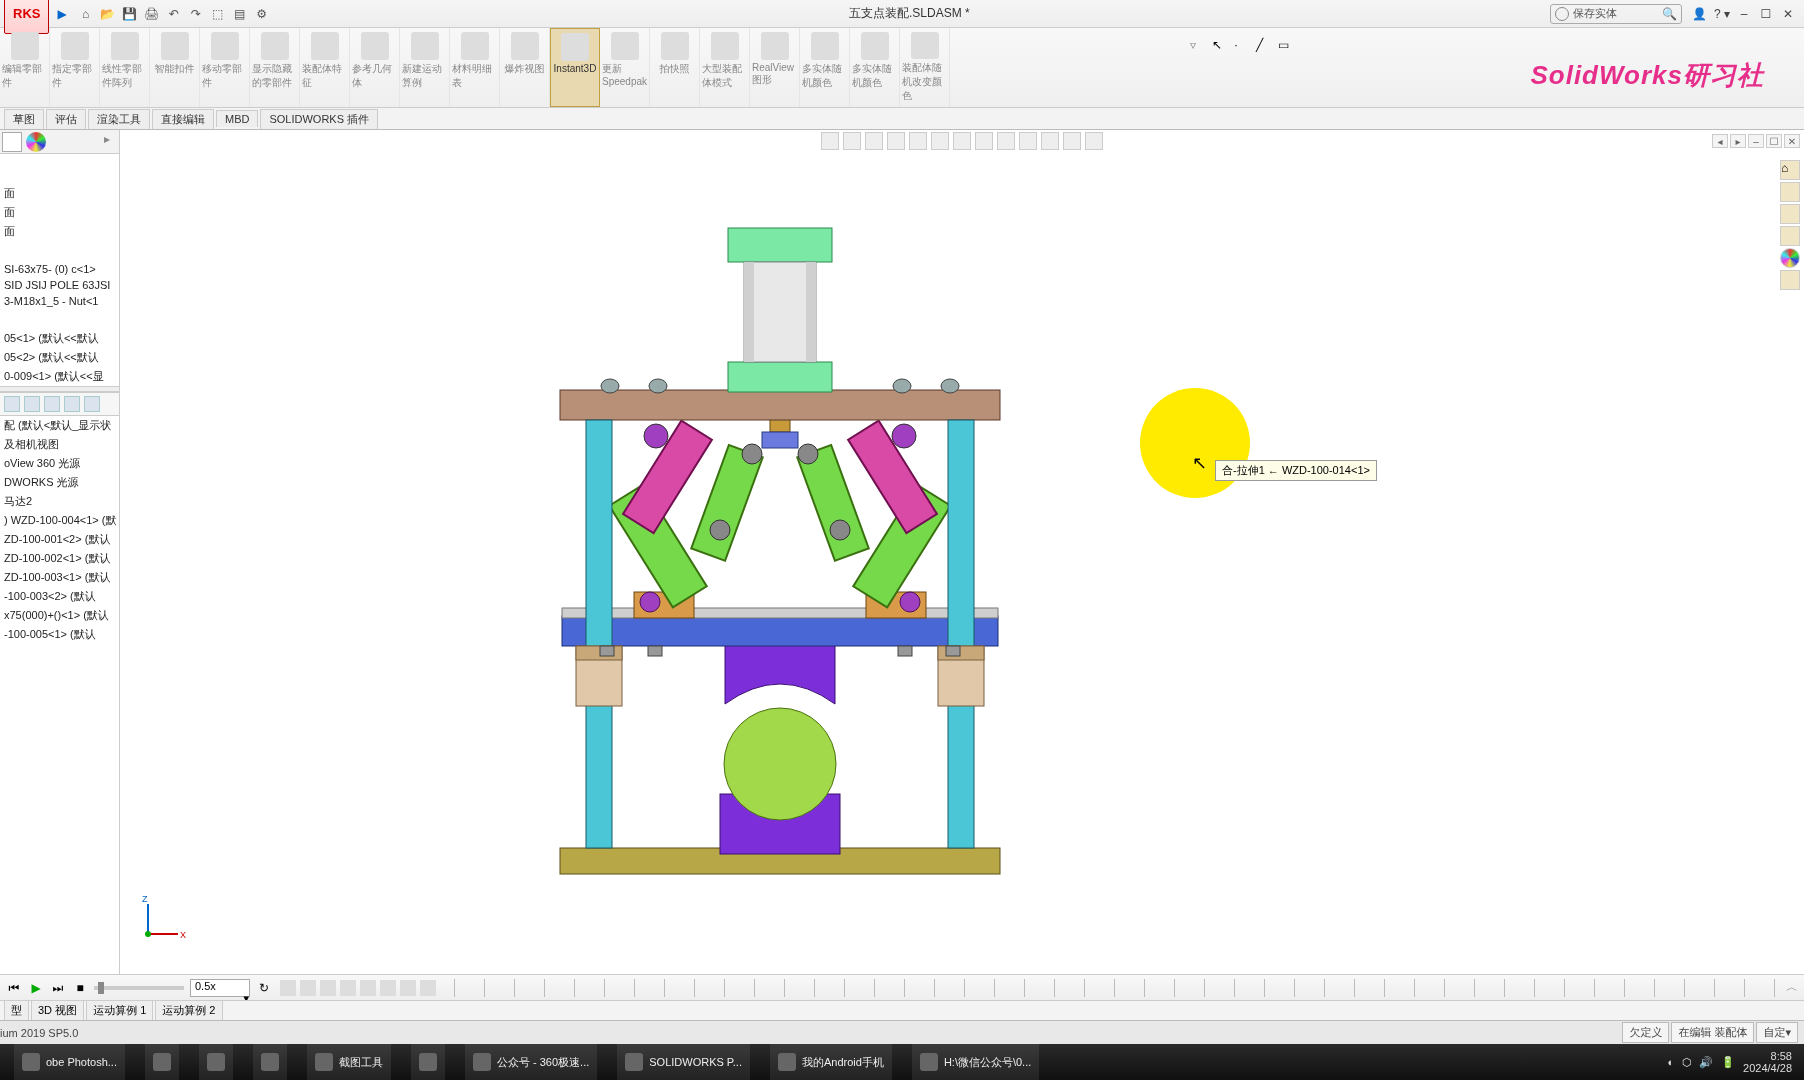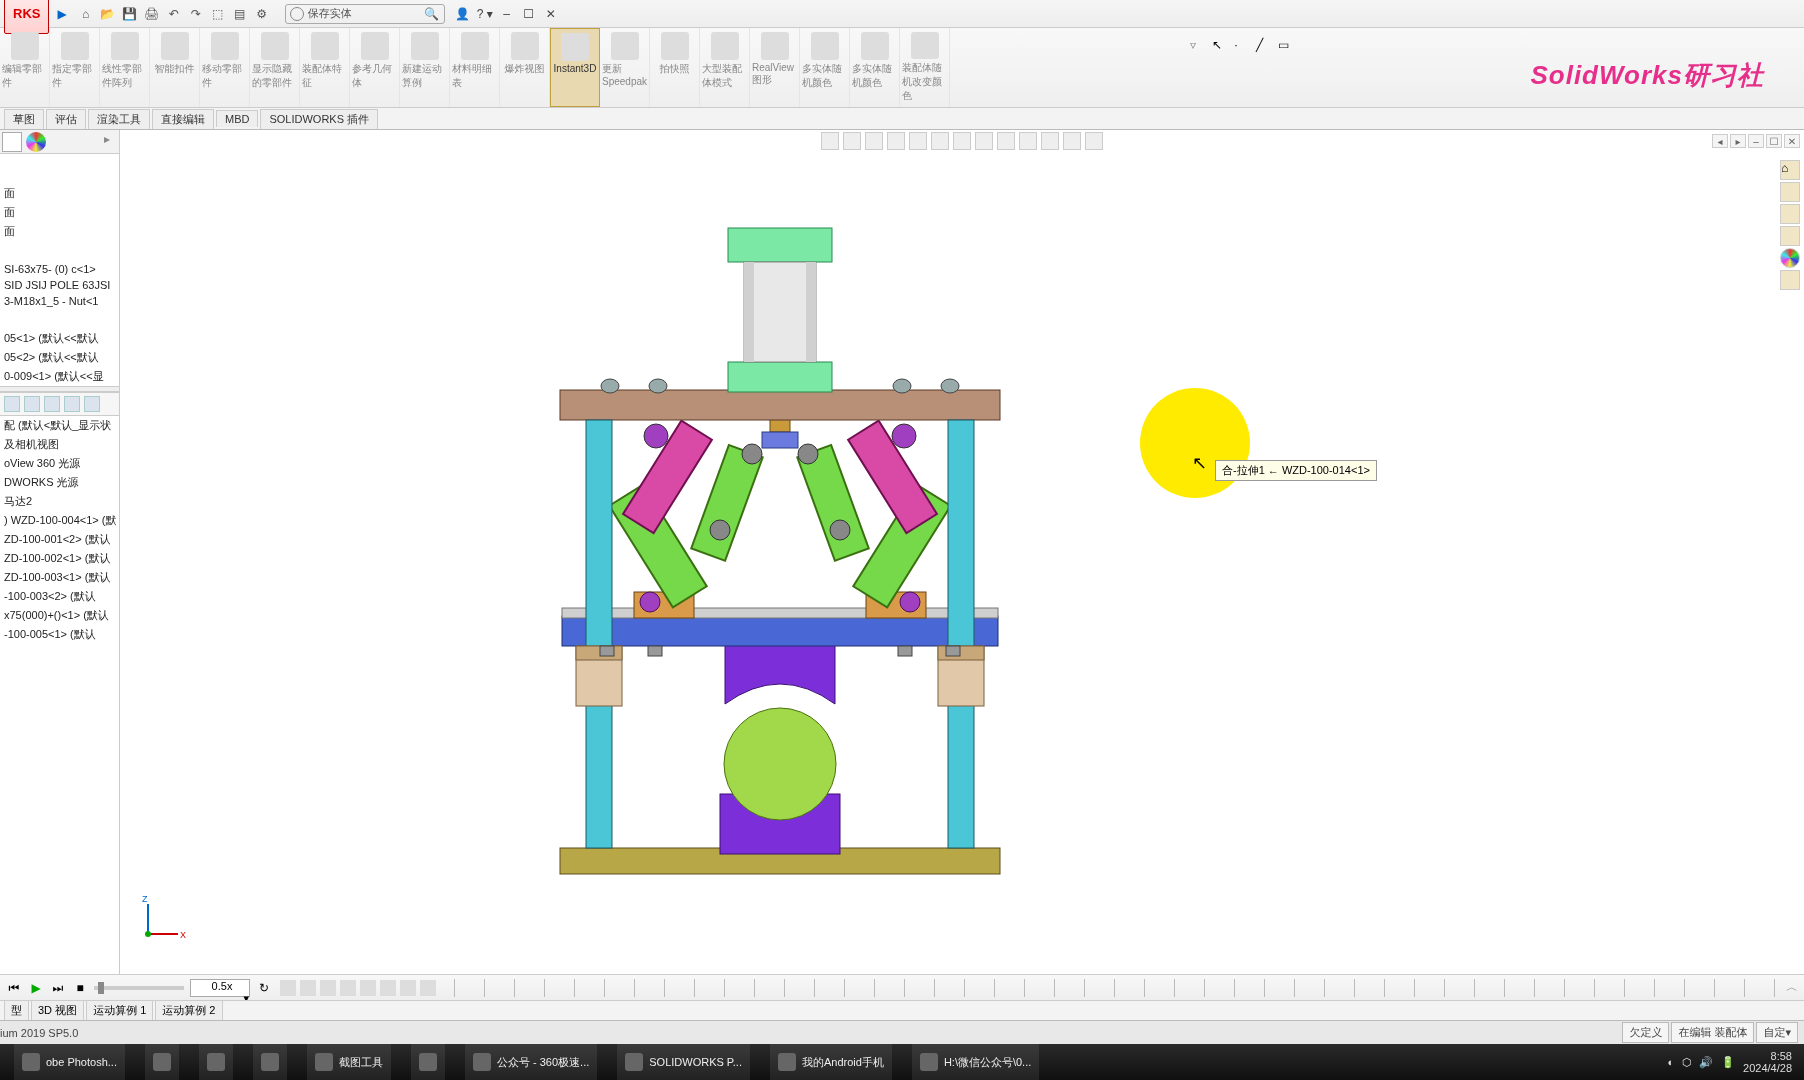--- a/index.html
+++ b/index.html
@@ -4,21 +4,21 @@
 <style>
 * { margin: 0; padding: 0; box-sizing: border-box; font-family: "Microsoft YaHei", Arial, sans-serif; }
 body { width: 1804px; height: 1080px; background: #fff; overflow: hidden; position: relative; font-size: 12px; }
 
 
 .title-bar { height: 28px; background: linear-gradient(#f5f5f5,#eee); display: flex; align-items: center; border-bottom: 1px solid #ccc; }
 .app-logo { padding: 12px 8px; color: #d00; font-weight: bold; font-size: 13px; border: 1px solid #b00; border-radius: 2px; margin: 0 4px; background: linear-gradient(#ffeaea,#ffd0d0); }
 .title-icons { display: flex; gap: 4px; padding: 0 6px; }
 .title-icons span { width: 18px; height: 18px; display: inline-flex; align-items: center; justify-content: center; color: #555; cursor: pointer; }
 .title-center { flex: 1; text-align: center; color: #333; }
-.search-box { width: 160px; height: 20px; border: 1px solid #aaa; border-radius: 3px; display: flex; align-items: center; padding: 0 4px; margin: 0 8px; }
+.search-box { width: 132px; height: 20px; border: 1px solid #aaa; border-radius: 3px; display: flex; align-items: center; padding: 0 4px; margin: 0 8px; }
 .search-box .q { width: 14px; height: 14px; border: 1px solid #888; border-radius: 50%; display: inline-block; }
 .search-box span.txt { flex: 1; font-size: 11px; color: #555; padding-left: 4px; }
 .win-controls { display: flex; gap: 2px; padding-right: 6px; }
 .win-controls span { width: 20px; height: 16px; display: inline-flex; align-items: center; justify-content: center; color: #444; font-size: 12px; }
 
 
 .ribbon { height: 80px; background: linear-gradient(#f8f8f8,#efefef); border-bottom: 1px solid #ccc; display: flex; }
 .rbutton { width: 50px; display: flex; flex-direction: column; align-items: center; justify-content: flex-start; padding: 4px 2px; color: #888; font-size: 10px; text-align: left; border-right: 1px solid #e5e5e5; }
 .rbutton .ricon { width: 28px; height: 28px; margin-bottom: 2px; background: #ddd; border-radius: 3px; }
 .rbutton.active { background: #e8d9b0; border: 1px solid #c0a040; color: #333; }
@@ -55,21 +55,21 @@
 .tooltip { position: absolute; left: 1095px; top: 330px; background: #fdfde8; border: 1px solid #999; padding: 2px 6px; font-size: 11px; z-index: 6; }
 
 
 .triad { position: absolute; left: 18px; bottom: 60px; }
 
 
 .motion-bar { position: absolute; left: 0; right: 0; bottom: 44px; height: 26px; background: linear-gradient(#f8f8f8,#eee); border-top: 1px solid #ccc; display: flex; align-items: center; padding: 0 6px; gap: 6px; }
 .motion-bar .mbtn { width: 16px; height: 16px; display: inline-flex; align-items: center; justify-content: center; }
 .motion-bar .slider { flex: 0 0 90px; height: 4px; background: #ccc; position: relative; }
 .motion-bar .slider .thumb { position: absolute; left: 4px; top: -4px; width: 6px; height: 12px; background: #888; }
-.motion-bar .speed { width: 60px; height: 18px; border: 1px solid #aaa; font-size: 11px; padding-left: 4px; display: flex; align-items: center; background: #fff; flex-direction: column; }
+.motion-bar .speed { width: 60px; height: 18px; border: 1px solid #aaa; font-size: 11px; padding-left: 4px; display: flex; background: #fff; flex-direction: column; }
 .motion-bar .icons span { width: 16px; height: 16px; display: inline-block; background: #ddd; margin: 0 2px; }
 .motion-bar .timeline { flex: 1; margin-left: 10px; background: repeating-linear-gradient(90deg,#bbb,#bbb 1px,transparent 1px,transparent 30px); height: 18px; }
 
 
 .motion-tabs { position: absolute; left: 0; right: 0; bottom: 24px; height: 20px; background: #f3f3f3; border-top: 1px solid #ccc; display: flex; align-items: center; gap: 2px; padding-left: 4px; font-size: 11px; }
 .motion-tabs .tab { padding: 2px 6px; background: #eee; border: 1px solid #ccc; }
 
 
 .status-bar { position: absolute; left: 0; right: 0; bottom: 0; height: 24px; background: #e8e8e8; border-top: 1px solid #bbb; display: flex; align-items: center; font-size: 11px; color: #444; }
 .status-bar .left { }
@@ -111,20 +111,21 @@
     <span>⌂</span>
     <span>📂</span>
     <span>💾</span>
     <span>🖨</span>
     <span>↶</span>
     <span>↷</span>
     <span>⬚</span>
     <span>▤</span>
     <span>⚙</span>
   </div>
+  <div class="title-center">五支点装配.SLDASM *</div>
   <div class="search-box">
     <span class="q"></span>
     <span class="txt">保存实体</span>
     <span style="color:#06c">🔍</span>
   </div>
   <div class="win-controls">
     <span>👤</span>
     <span>? ▾</span>
     <span>–</span>
     <span>☐</span>

